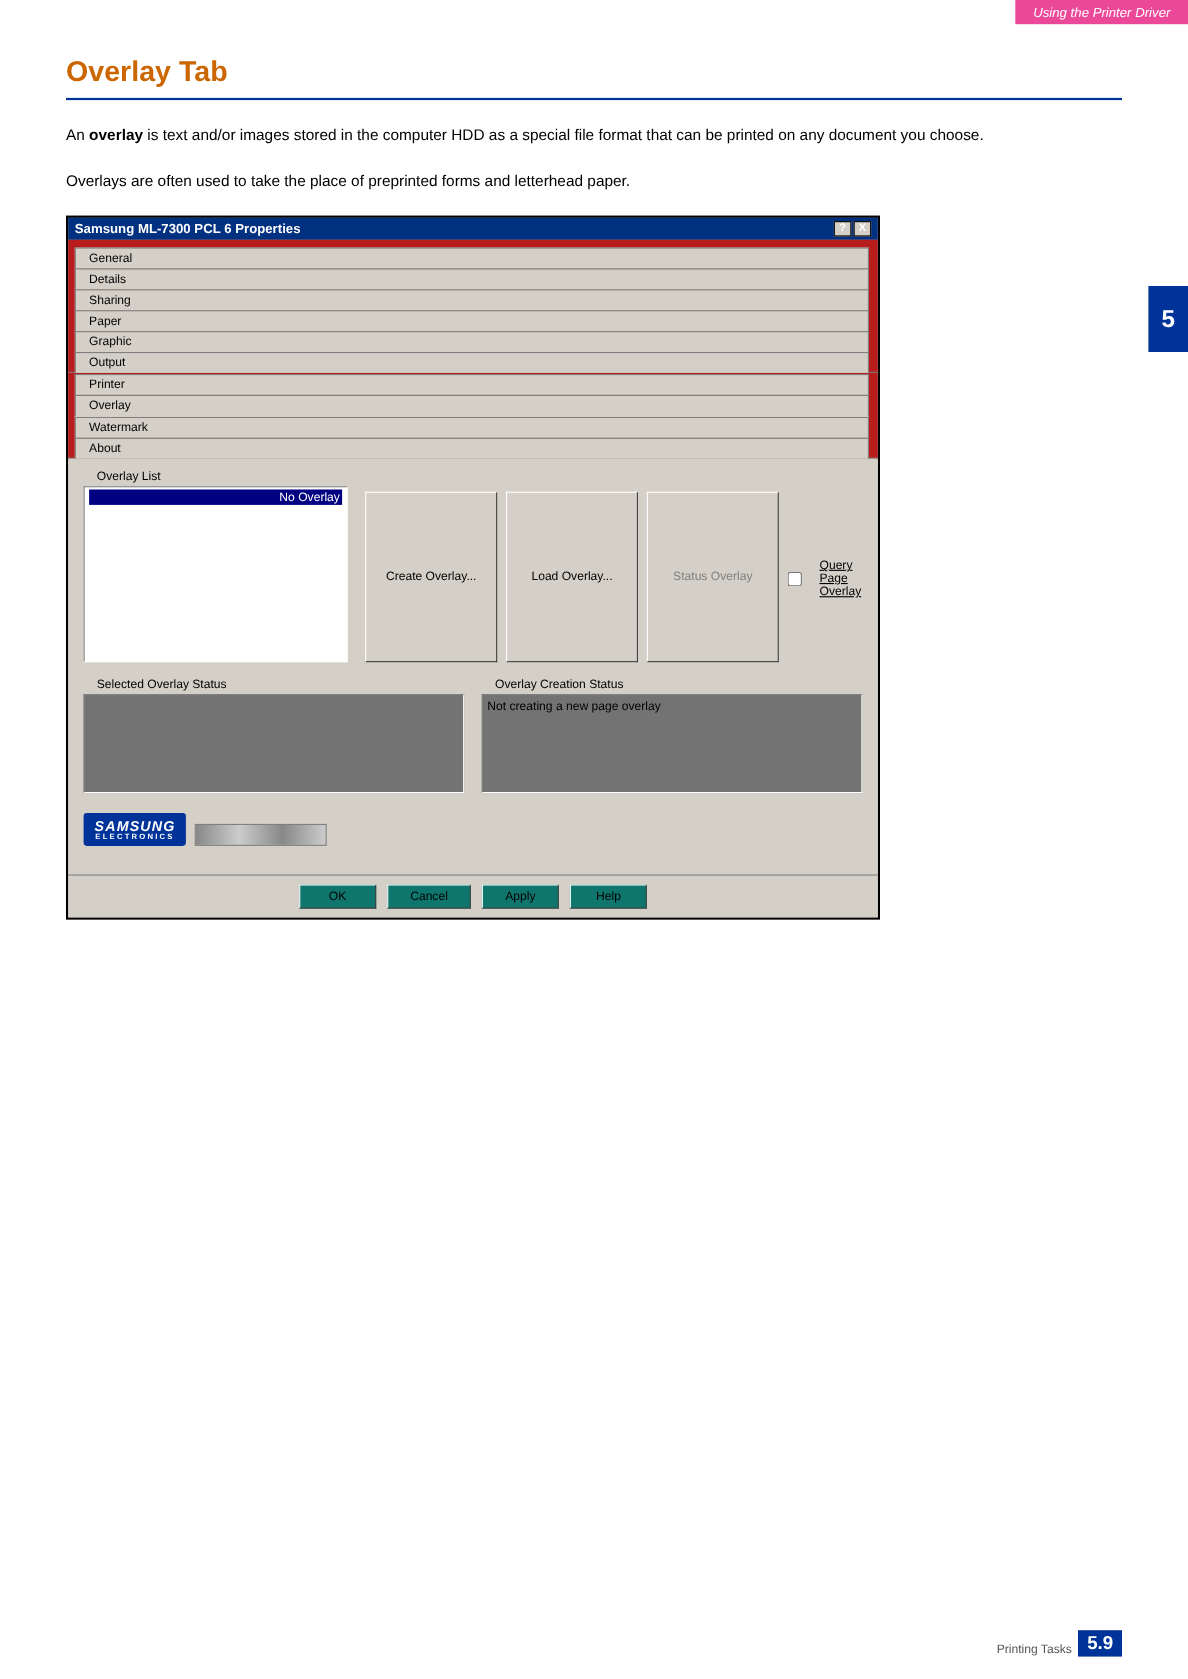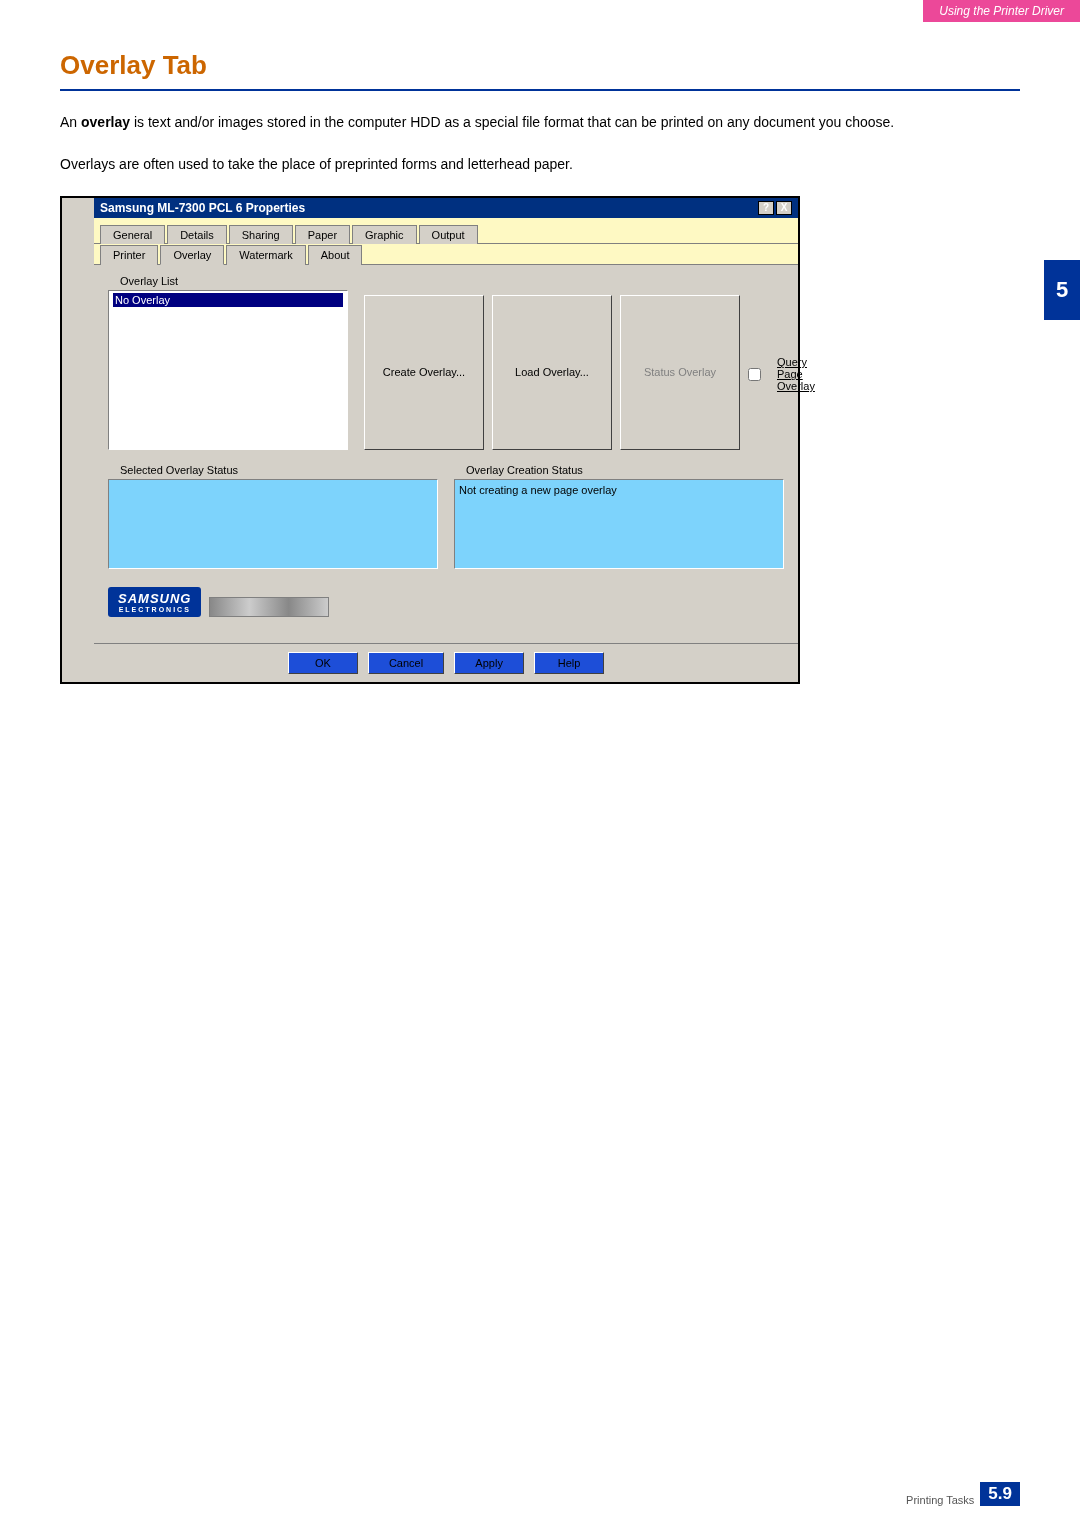--- a/index.html
+++ b/index.html
@@ -71,21 +71,20 @@
       font-weight: bold;
     }
 
     
     .dialog-box {
       border: 2px solid #000;
       background: #d4d0c8;
       width: 740px;
       margin: 20px 0;
       position: relative;
-      padding-left: 32px;
     }
 
     .dialog-titlebar {
       background: #003080;
       color: #fff;
       font-size: 12px;
       font-weight: bold;
       padding: 3px 6px;
       display: flex;
       justify-content: space-between;
@@ -106,22 +105,22 @@
       display: flex;
       align-items: center;
       justify-content: center;
       cursor: pointer;
       font-weight: bold;
     }
 
     
     .tabs-row {
       display: flex;
-      flex-direction: row;
-      background: #fef9c3;
+      flex-direction: column;
+      background: #b91c1c;
       padding: 6px 6px 0 6px;
       border-bottom: 1px solid #808080;
     }
 
     .tab {
       background: #d4d0c8;
       border: 1px solid #808080;
       border-bottom: none;
       padding: 3px 12px;
       font-size: 11px;
@@ -171,20 +170,21 @@
       font-size: 11px;
       padding: 2px 4px;
     }
 
     .list-item-selected {
       background: #000080;
       color: #fff;
       padding: 1px 2px;
       display: inline-block;
       width: 100%;
+      text-align: right;
     }
 
     .overlay-buttons-area {
       display: flex;
       flex-direction: row;
       gap: 8px;
       padding-top: 20px;
     }
 
     .win-button {
@@ -223,21 +223,21 @@
       display: flex;
       gap: 16px;
       margin-bottom: 12px;
     }
 
     .status-column {
       flex: 1;
     }
 
     .status-box {
-      background: #7dd3fc;
+      background: #737373;
       border: 1px solid #808080;
       border-right-color: #fff;
       border-bottom-color: #fff;
       height: 90px;
       font-size: 11px;
       padding: 4px;
     }
 
     
     .samsung-logo-area {
@@ -279,21 +279,21 @@
     .dialog-footer {
       display: flex;
       justify-content: center;
       gap: 10px;
       padding: 8px 10px;
       border-top: 1px solid #808080;
       background: #d4d0c8;
     }
 
     .footer-btn {
-      background: #1d4ed8;
+      background: #0f766e;
       border-top: 1px solid #fff;
       border-left: 1px solid #fff;
       border-right: 1px solid #404040;
       border-bottom: 1px solid #404040;
       font-size: 11px;
       padding: 4px 20px;
       cursor: pointer;
       min-width: 70px;
       text-align: center;
     }

